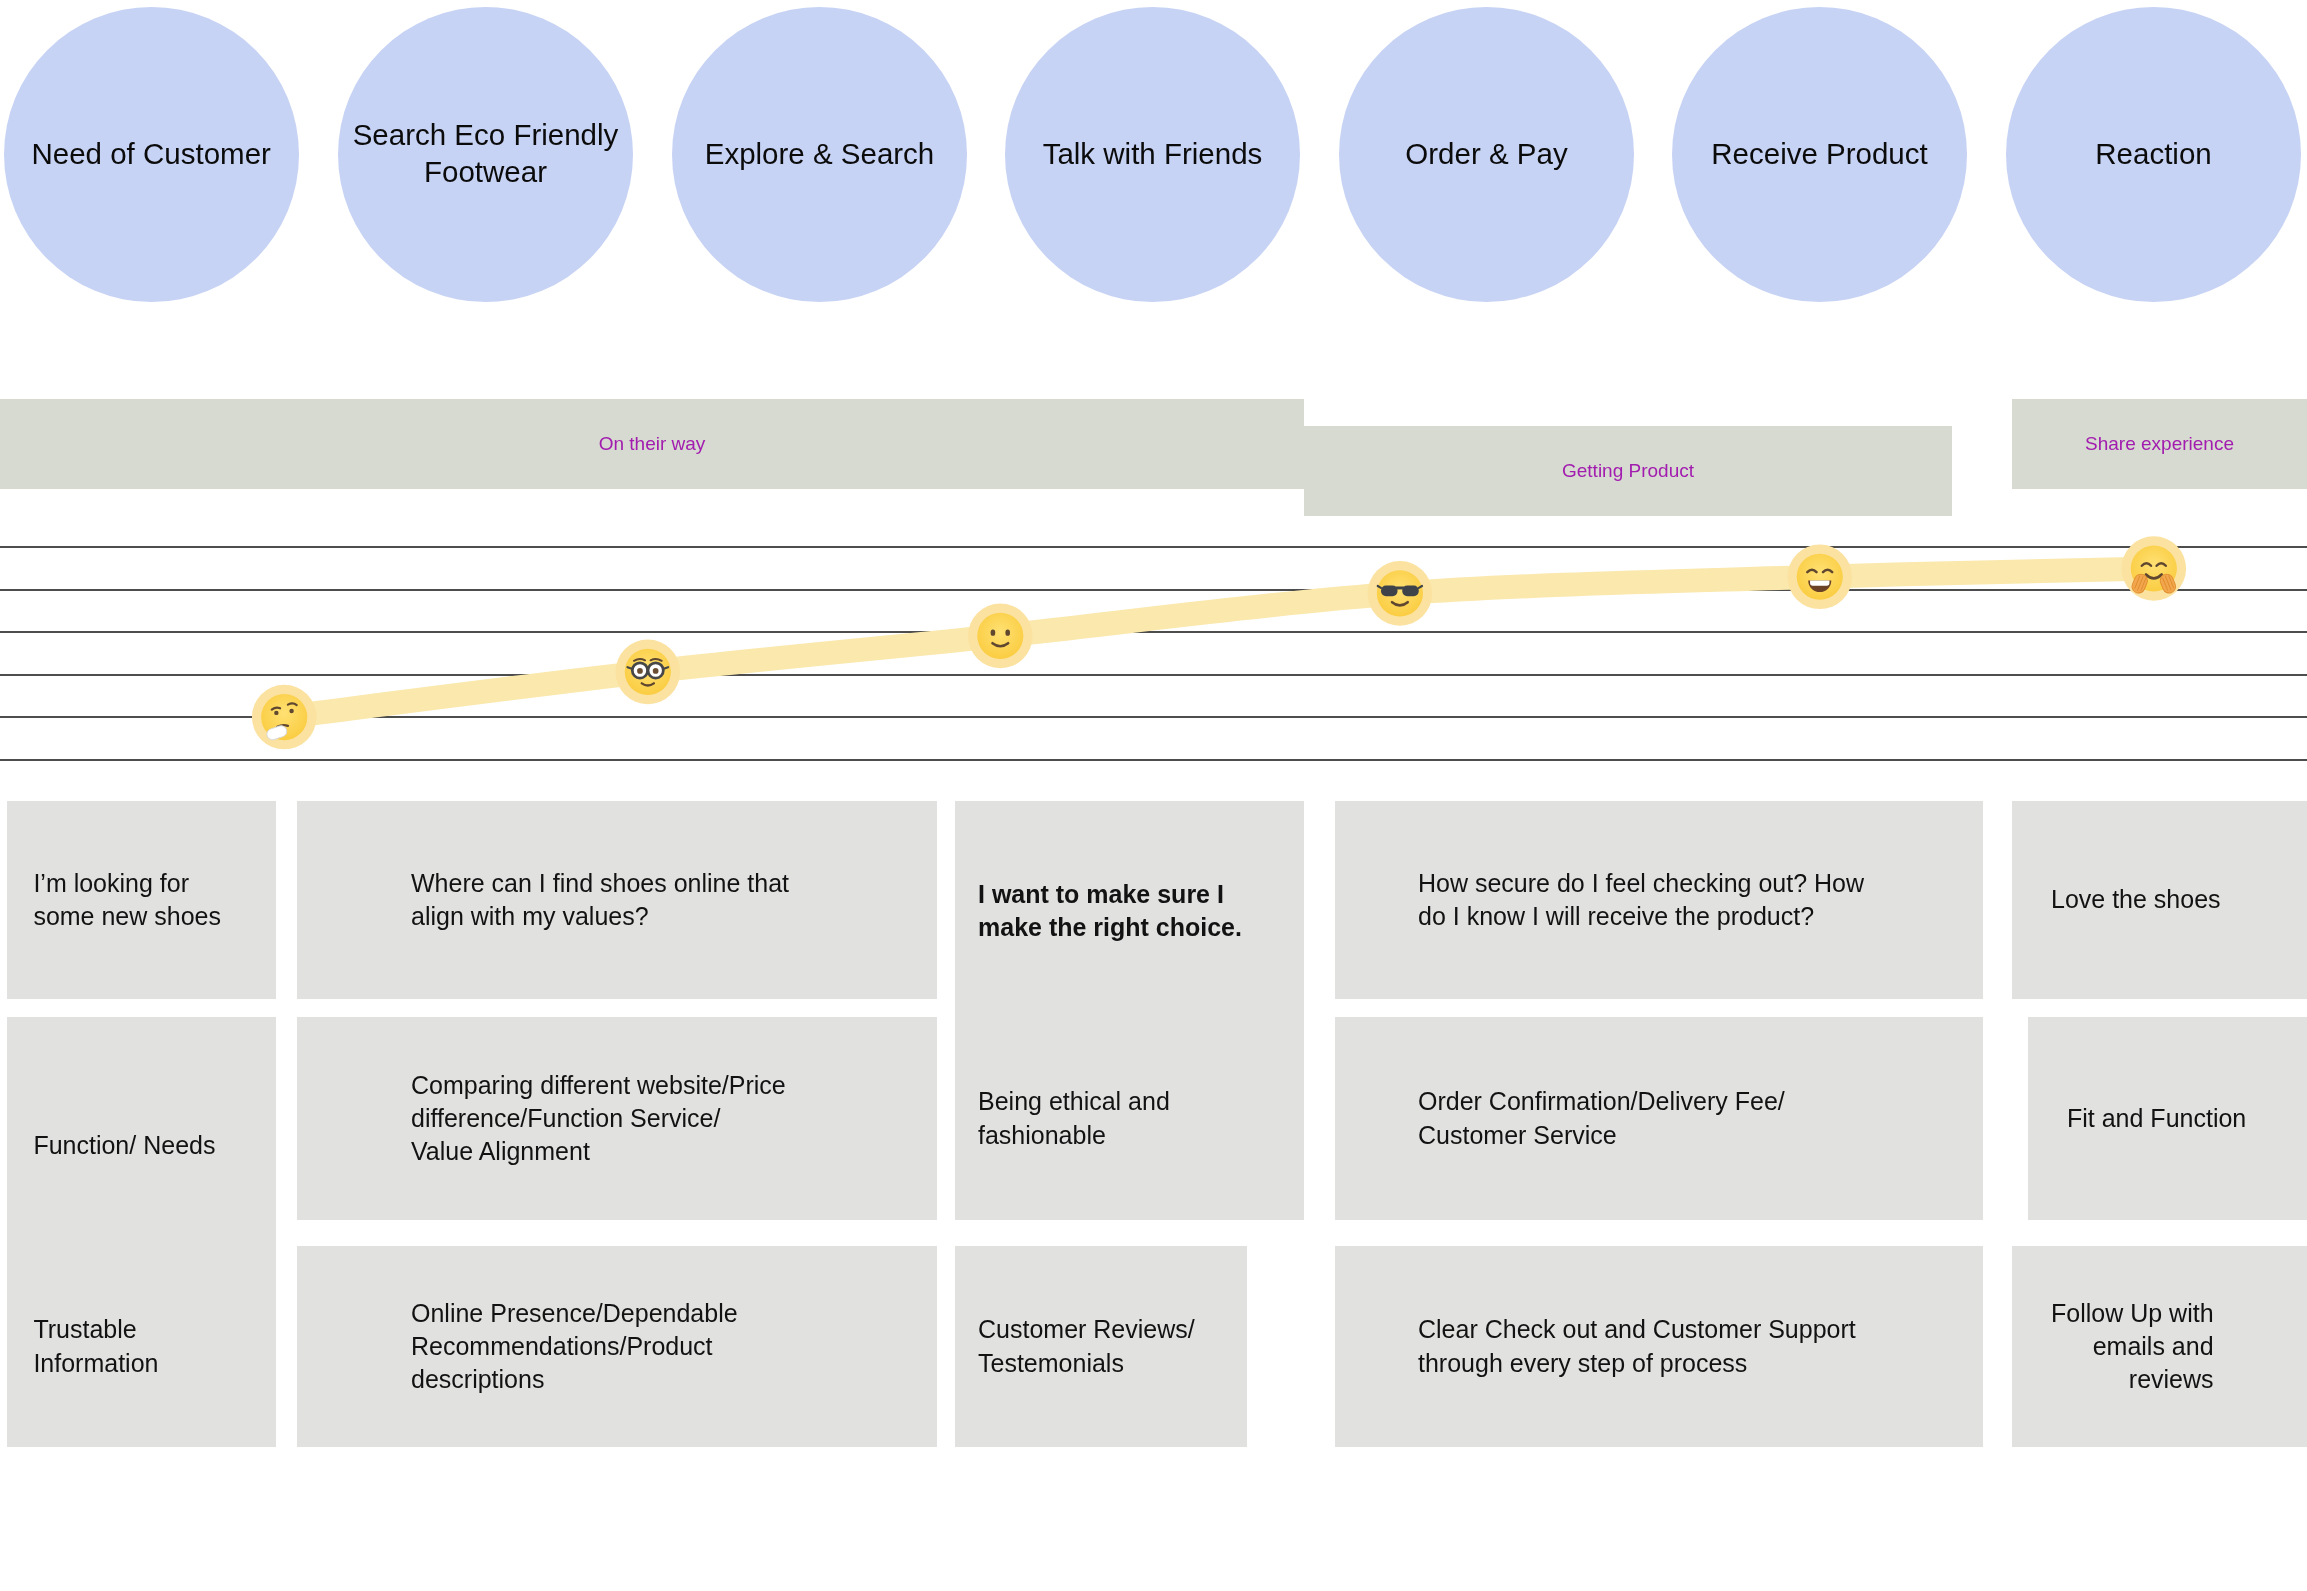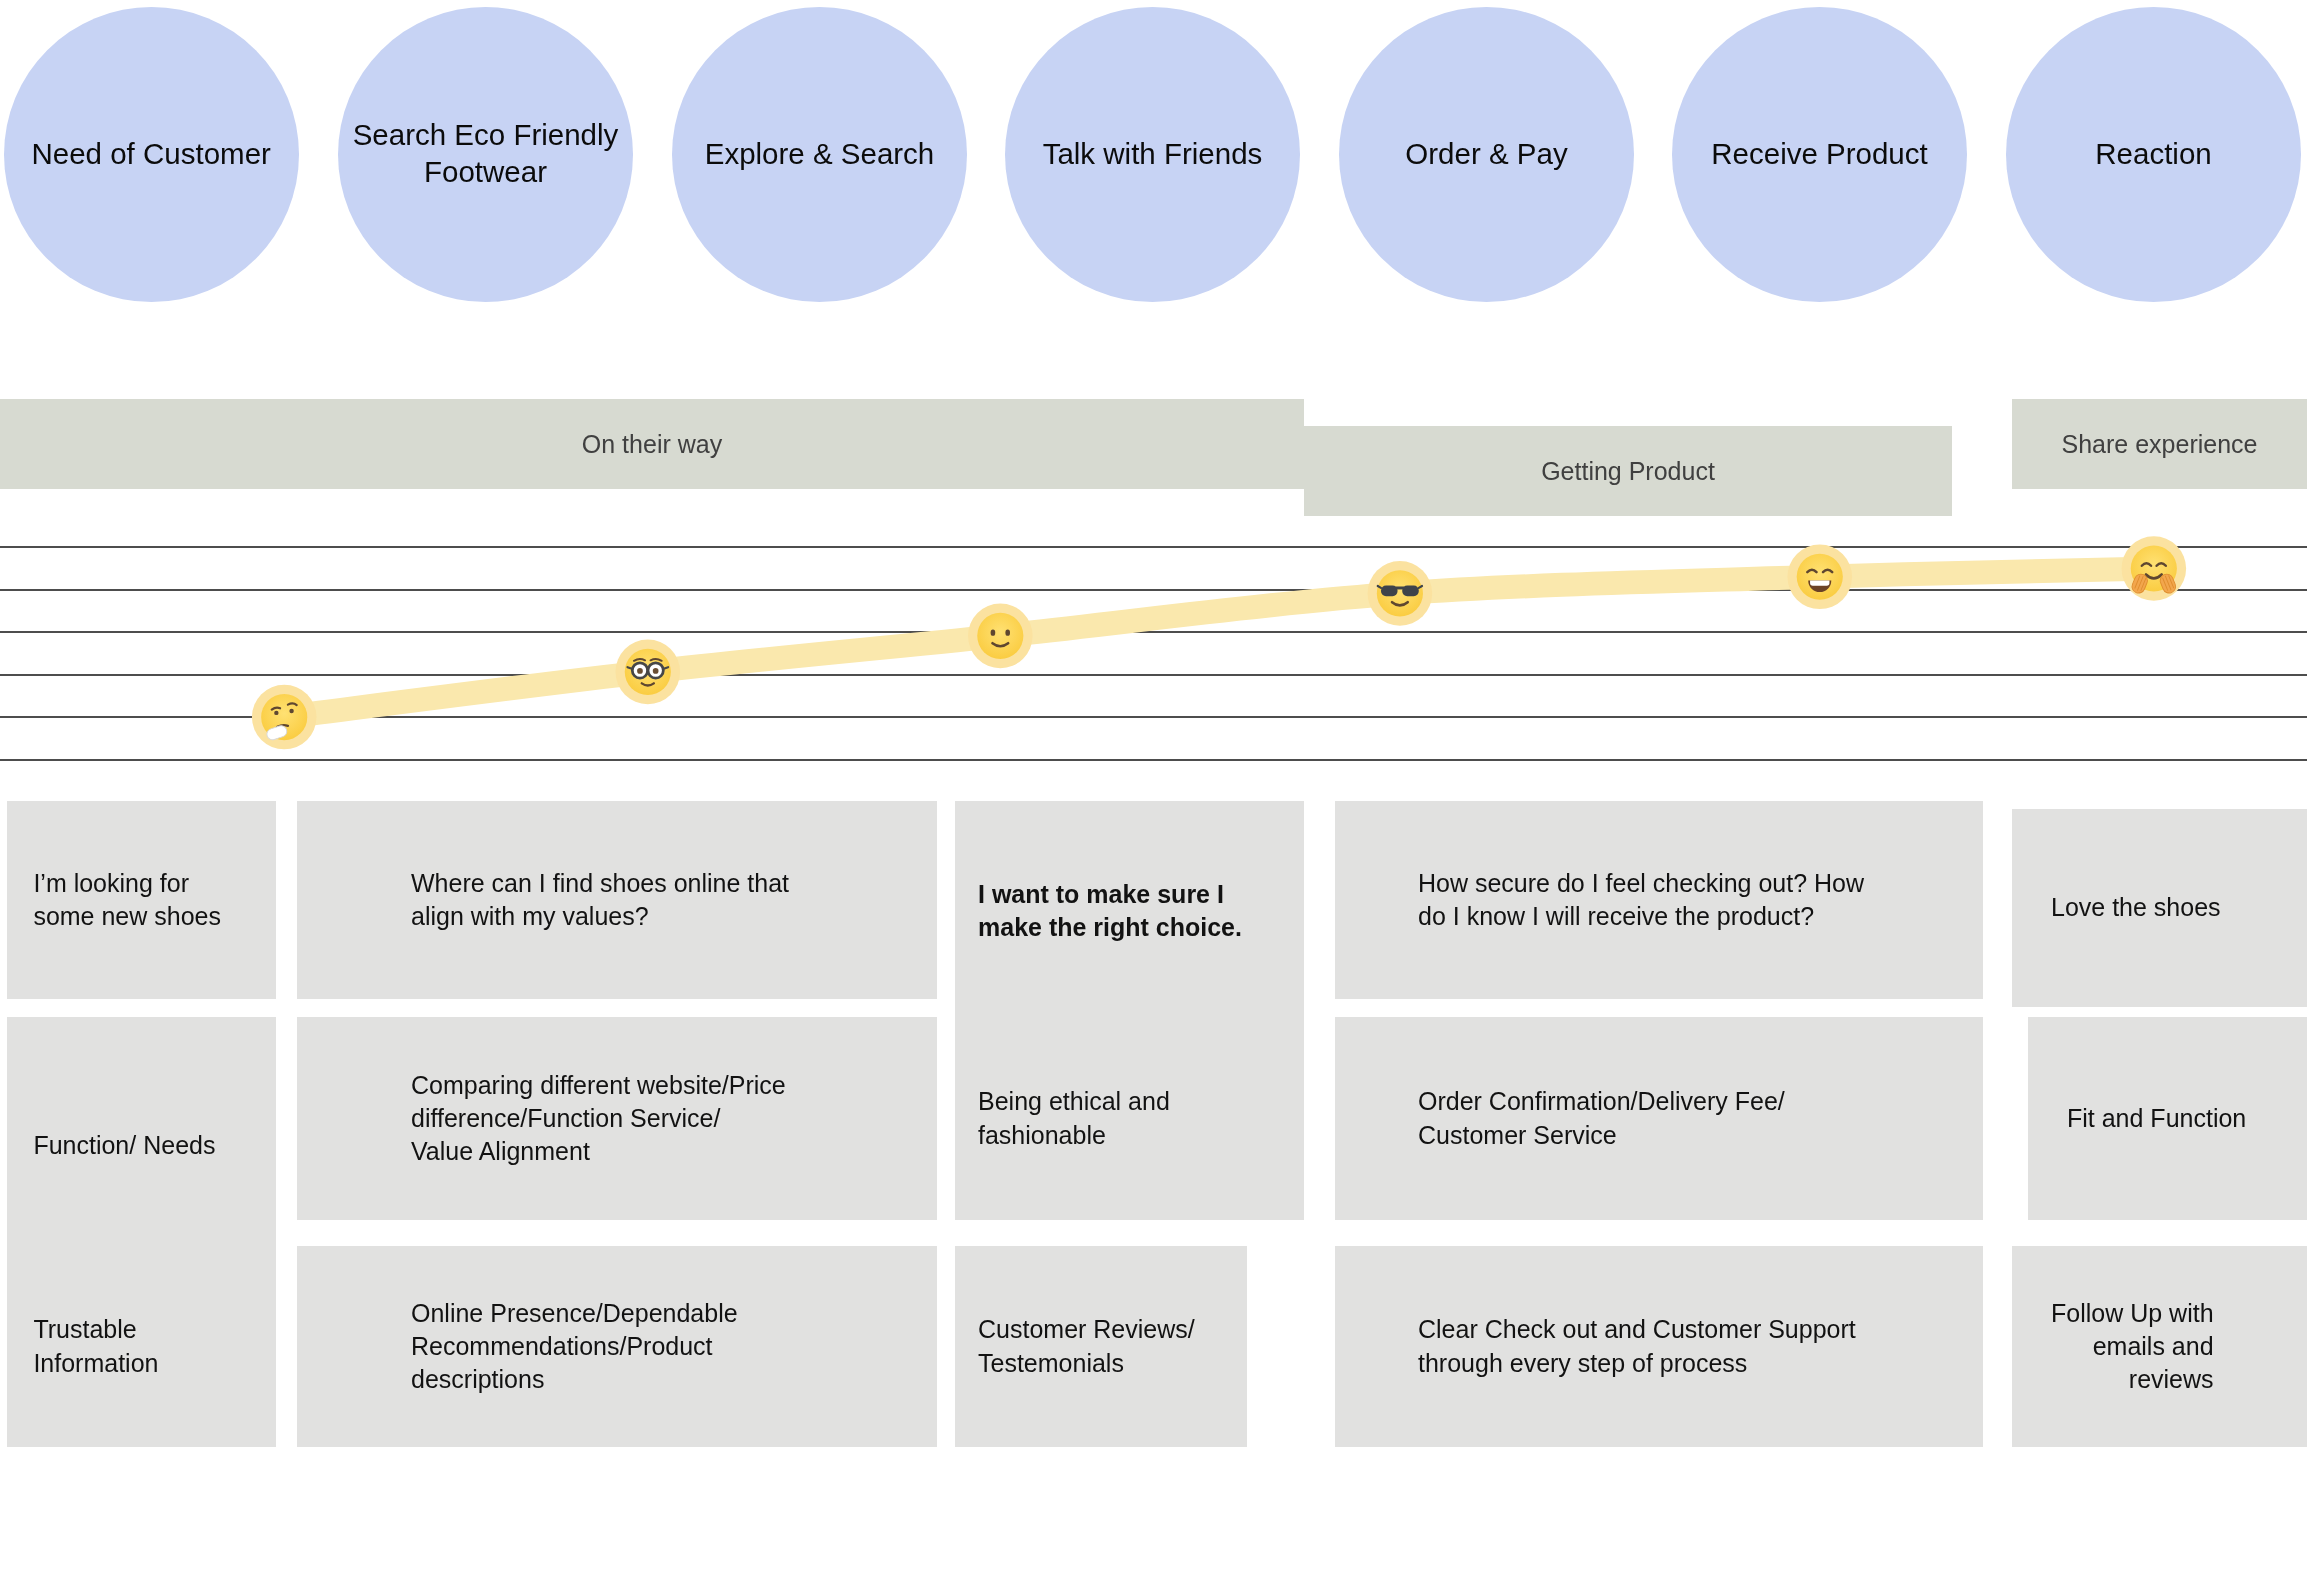--- a/index.html
+++ b/index.html
@@ -3,21 +3,21 @@
 <meta charset="utf-8">
 <style>
   html,body{margin:0;padding:0;background:#ffffff;}
   #canvas{position:relative;width:2307px;height:1591px;background:#ffffff;overflow:hidden;
     font-family:"Liberation Sans",sans-serif;color:var(--text,#141414);}
   .stage-circle{position:absolute;border-radius:50%;background:var(--stage-circle,#C7D3F4);
     display:flex;align-items:center;justify-content:center;text-align:center;}
   .stage-label{font-size:29.5px;line-height:1.25;white-space:pre-line;color:#0b0b0b;}
   .phase-band{position:absolute;background:var(--phase-band,#D7DAD1);
     display:flex;align-items:center;justify-content:center;}
-  .phase-label{font-size:25px;color:#404040;}
+  .phase-label{font-size:19px;color:#a21caf;}
   .gridline{position:absolute;left:0;width:2307px;height:1.8px;background:var(--gridline,#4D4D4D);}
   #curve-layer{position:absolute;left:0;top:0;pointer-events:none;}
   .note-box{position:absolute;background:var(--note-box,#E1E1E0);
     display:flex;align-items:center;}
   .note-text{font-size:25px;line-height:1.33;white-space:pre-line;color:#121212;}
 </style>
 </head>
 <body>
 
 <div id="canvas" style="--stage-circle: #C7D3F4; --phase-band: #D7DAD1; --note-box: #E1E1E0; --gridline: #4D4D4D; --text: #141414;">
@@ -149,21 +149,21 @@
 align with my values?</div>
       </div>
       <div class="note-box" style="left: 955px; top: 801px; width: 349px; height: 220px; padding-left: 23px; box-sizing: border-box; font-weight: bold;">
         <div class="note-text">I want to make sure I
 make the right choice.</div>
       </div>
       <div class="note-box" style="left: 1335px; top: 801px; width: 648px; height: 198px; padding-left: 83px; box-sizing: border-box;">
         <div class="note-text">How secure do I feel checking out? How
 do I know I will receive the product?</div>
       </div>
-      <div class="note-box" style="left: 2012px; top: 801px; width: 295px; height: 198px; padding-left: 39px; box-sizing: border-box; margin-top: 8px;">
+      <div class="note-box" style="left: 2012px; top: 801px; width: 295px; height: 198px; padding-left: 39px; box-sizing: border-box;">
         <div class="note-text">Love the shoes</div>
       </div>
       <div class="note-box" style="left: 7.4px; top: 1017px; width: 269px; height: 257px; padding-left: 26px; box-sizing: border-box;">
         <div class="note-text">Function/ Needs</div>
       </div>
       <div class="note-box" style="left: 297px; top: 1017px; width: 640px; height: 203px; padding-left: 114px; box-sizing: border-box;">
         <div class="note-text">Comparing different website/Price
 difference/Function Service/
 Value Alignment</div>
       </div>

